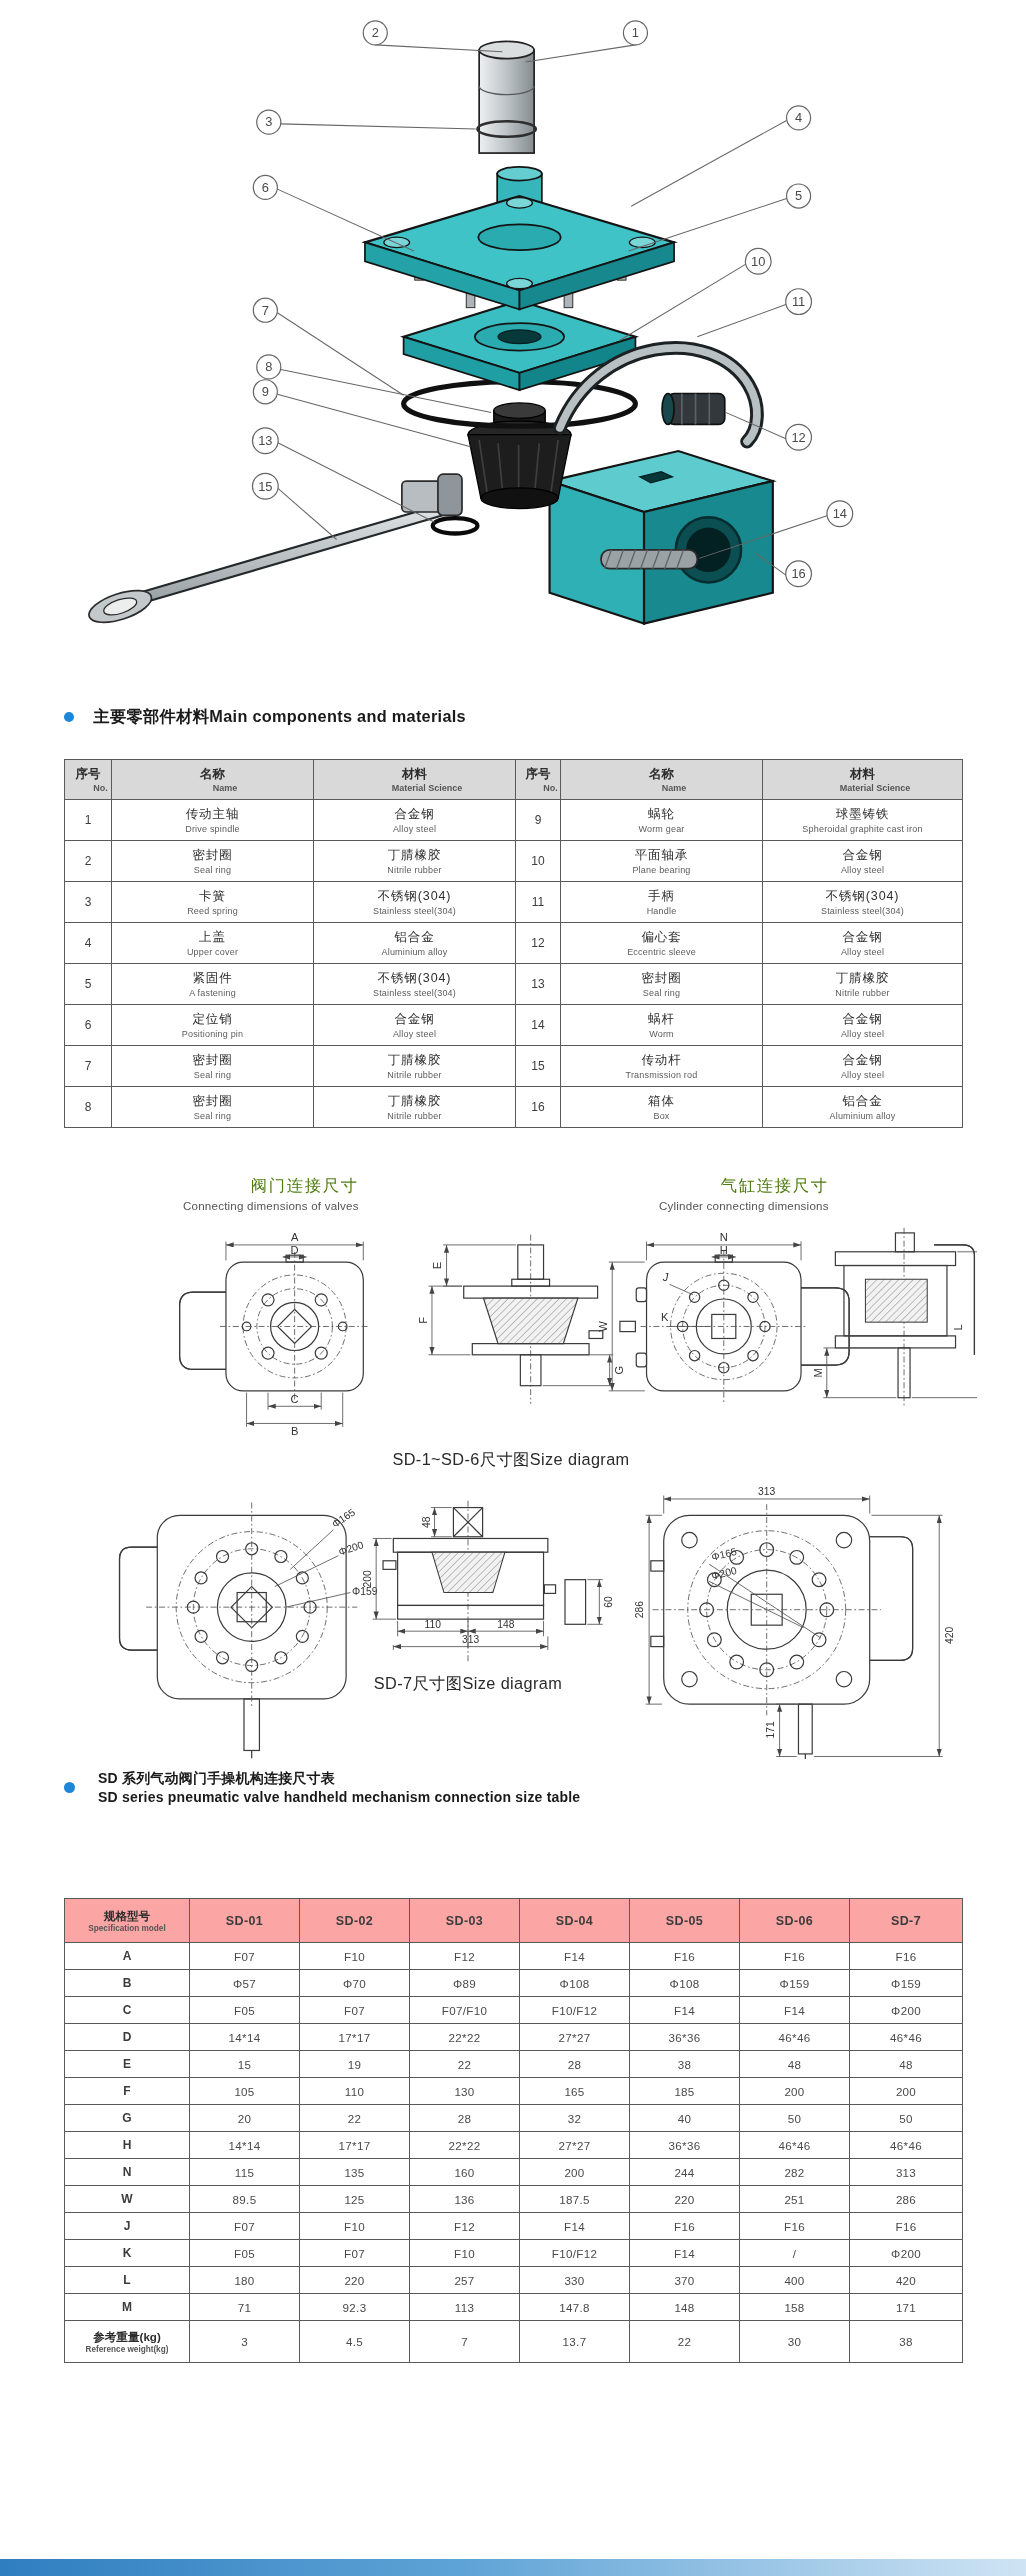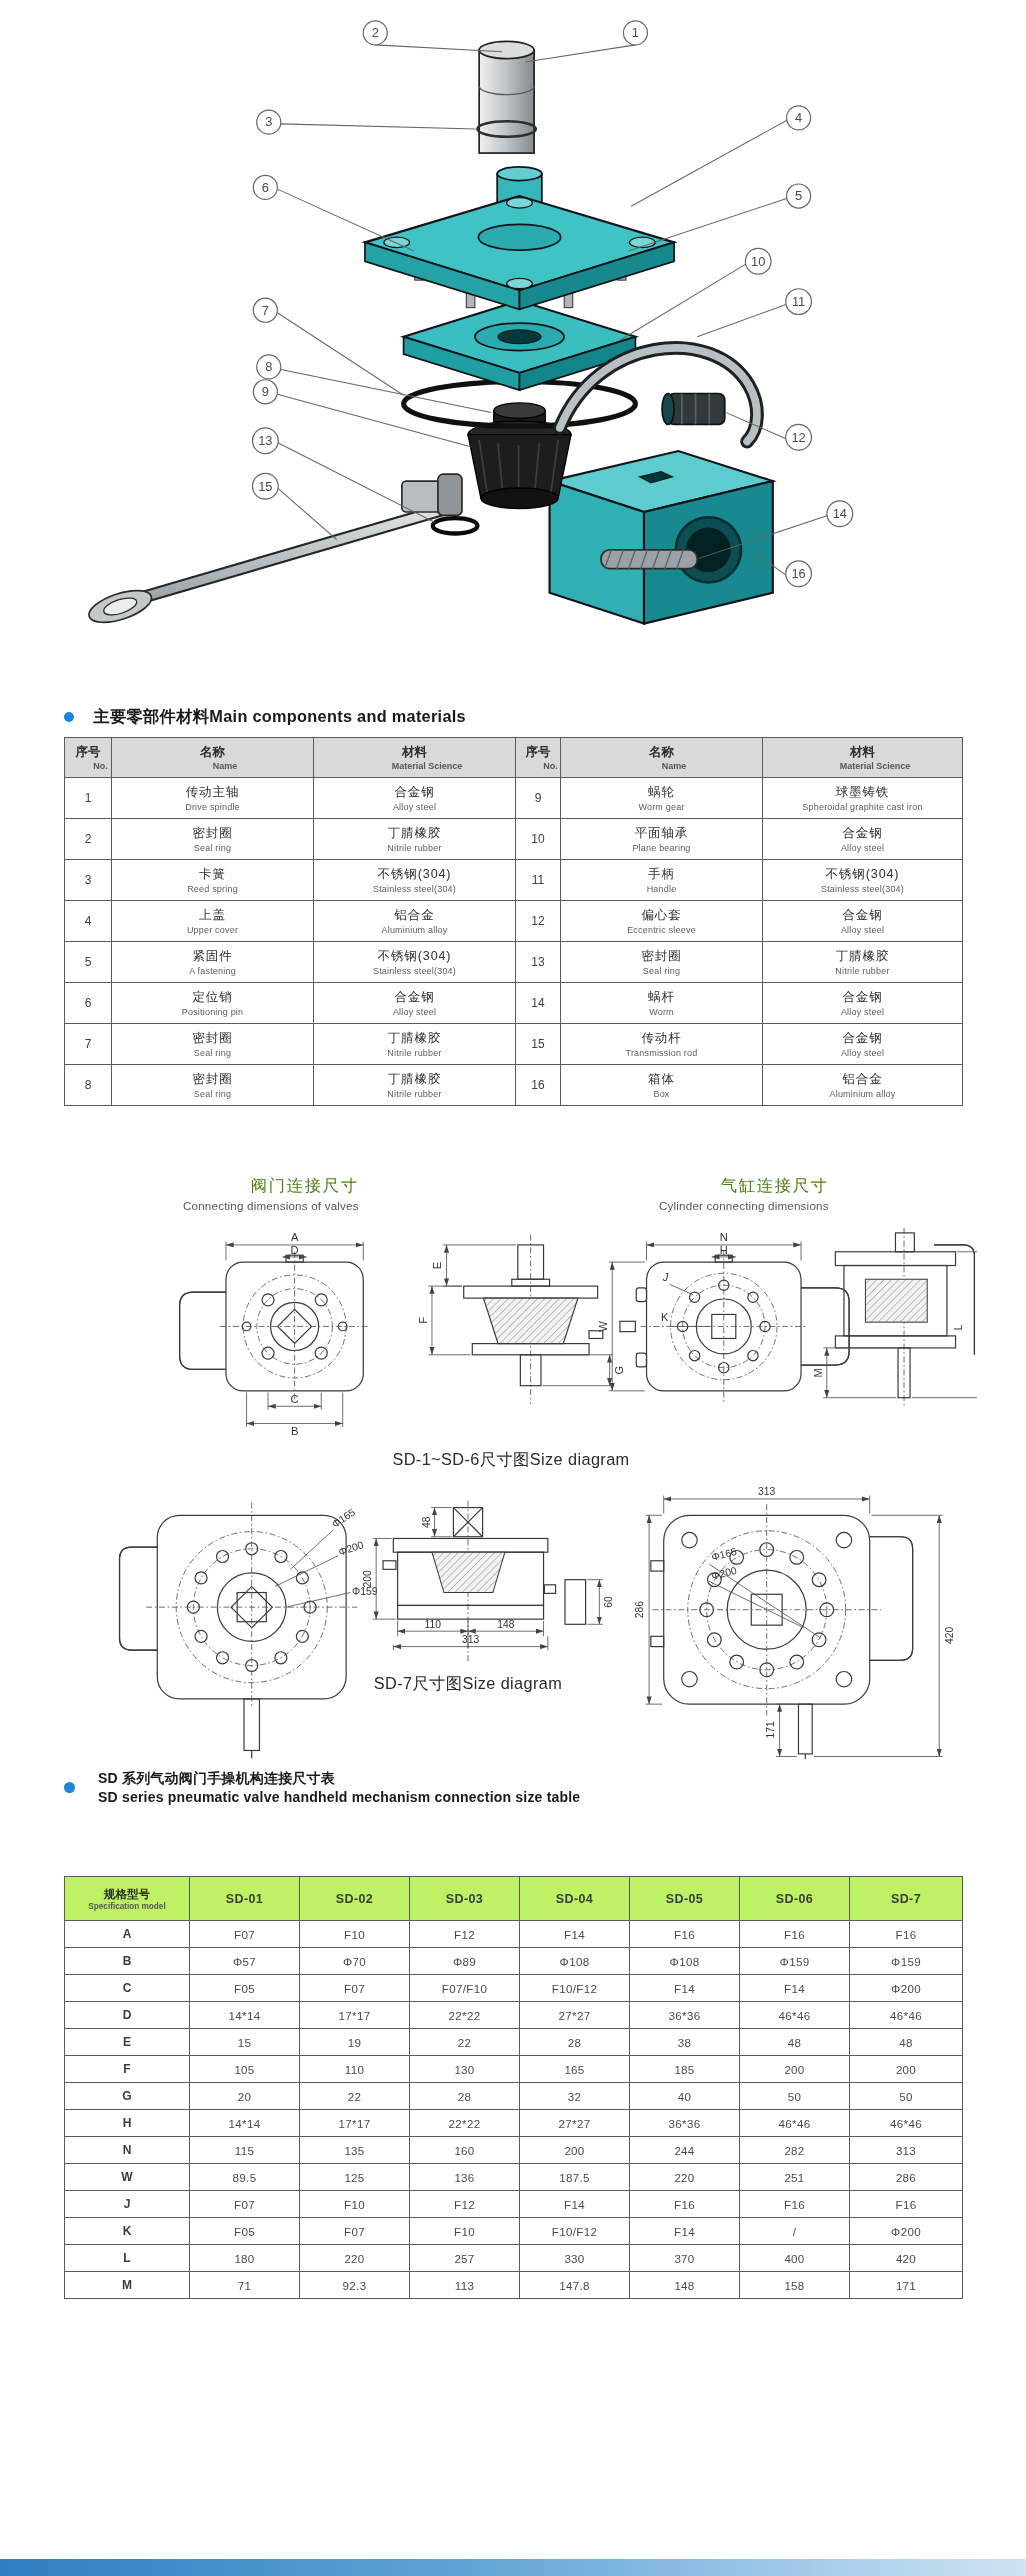--- a/index.html
+++ b/index.html
@@ -14,34 +14,34 @@
   .big-title{position:absolute;display:flex;align-items:center;gap:23px;}
   .big-title .lines div{font-size:14px;color:#1a1a1a;font-weight:600;line-height:1.35;letter-spacing:0.2px;}
 
   
   .diag-title{position:absolute;}
   .diag-title .zh{font-size:16.3px;color:#4d7c0f;letter-spacing:1.7px;text-align:right;}
   .diag-title .en{font-size:11.6px;color:#555;margin-top:1.7px;}
   .caption{position:absolute;text-align:center;font-size:16.3px;color:#2a2a2a;letter-spacing:0.4px;}
 
   
-  table.doc{border-collapse:collapse;table-layout:fixed;position:absolute;background:#fff;}
+  table.doc{border-collapse:collapse;table-layout:fixed;position:absolute;background:#fff;margin-top:22px;}
   table.doc th,table.doc td{border:0.9px solid #5a5a5a;padding:0;text-align:center;vertical-align:middle;}
   table.doc{border:1.7px solid #454545;}
   .mat-tbl{top:737px;left:64px;width:897px;}
   .mat-tbl thead th{background:#d9d9d9;height:39px;}
   .mat-tbl tbody tr{height:41px;}
   .hdr-zh{font-size:12.5px;color:#2d2d2d;}
   .hdr-en{font-size:9px;color:#555;margin-top:0.9px;padding-left:25px;}
   .c-no{font-size:12px;color:#3c3c3c;}
   .zh{font-size:12.5px;color:#2f2f2f;letter-spacing:0.9px;}
   .en{font-size:9px;color:#5c5c5c;margin-top:0.9px;letter-spacing:0.2px;}
 
   .size-tbl{top:1876px;left:64px;width:897px;}
-  .size-tbl thead th{background:#bef264;height:43px;}
+  .size-tbl thead th{background:#fca5a5;height:43px;}
   .size-tbl tbody tr{height:27px;}
   .size-tbl tbody tr.tall{height:42px;}
   .model{font-size:12.5px;color:#3c3c3c;letter-spacing:0.4px;}
   .letter{font-size:12px;color:#3c3c3c;}
   .val{font-size:11.6px;color:#4a4a4a;letter-spacing:0.3px;}
   .spec-zh{font-size:11.6px;color:#2d2d2d;}
   .spec-en{font-size:8.2px;color:#555;}
 
   .footer-bar{position:absolute;left:0;bottom:0;width:1027px;height:17px;
       background:linear-gradient(90deg,#2f7ec0 0%,#5ea3d6 45%,#cfe4f4 100%);}
@@ -907,18 +907,31 @@
         <tr>
           <th class="letter">M</th>
           <td class="val">71</td>
           <td class="val">92.3</td>
           <td class="val">113</td>
           <td class="val">147.8</td>
           <td class="val">148</td>
           <td class="val">158</td>
           <td class="val">171</td>
         </tr>
+        <tr class="tall">
+          <th>
+            <div class="spec-zh">参考重量(kg)</div>
+            <div class="spec-en">Reference weight(kg)</div>
+          </th>
+          <td class="val">3</td>
+          <td class="val">4.5</td>
+          <td class="val">7</td>
+          <td class="val">13.7</td>
+          <td class="val">22</td>
+          <td class="val">30</td>
+          <td class="val">38</td>
+        </tr>
       </tbody>
   </table>
 
   <div class="footer-bar"></div>
 </div>
 
 
 </body></html>

